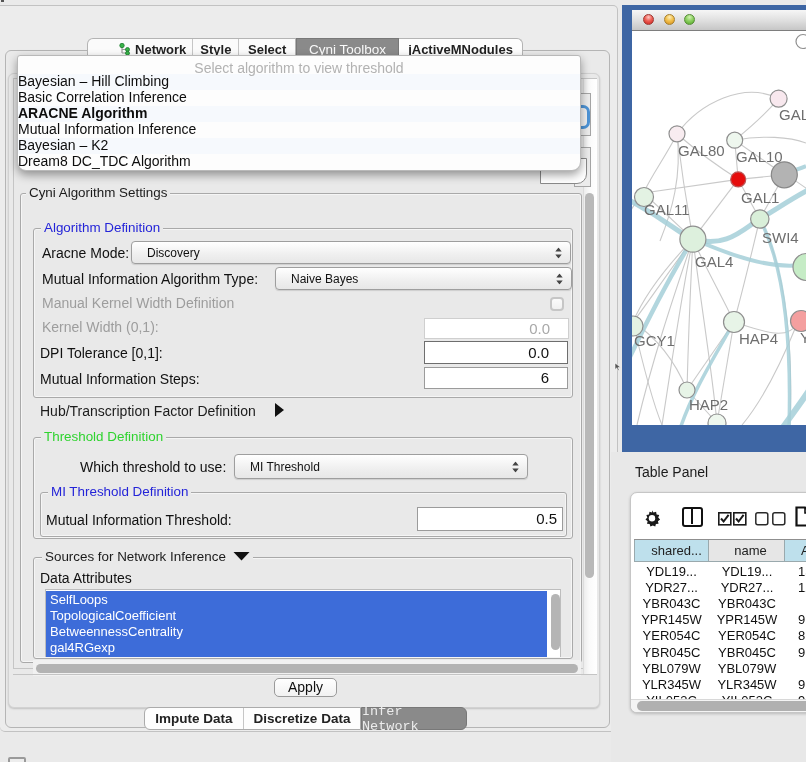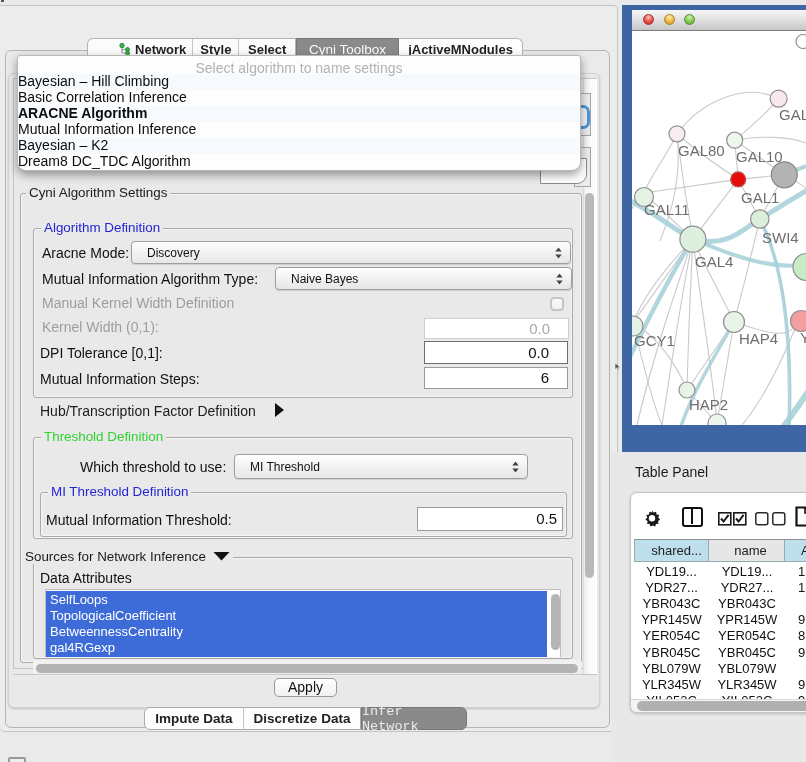--- a/index.html
+++ b/index.html
@@ -104,21 +104,21 @@
         </svg>
     </div>
 
     <div class="group" style="left:40px; top:486px; width:527px; height:45px;"></div>
     <div class="gtitle" style="left:48px; top:478px; color:#2424d8;">MI Threshold Definition</div>
 
     <div class="lbl abs" style="left:46px; top:506px;">Mutual Information Threshold:</div>
     <div class="field" style="left:417px; top:501px; width:146px; height:24px; border-color:#9b9b9b; line-height:22px; padding-right:5px;">0.5</div>
 
     <div class="group" style="left:33px; top:551px; width:540px; height:102px;"></div>
-    <div class="gtitle" style="left:22px; top:543px; color:#1b1b1b;">Sources for Network Inference <svg width="17" height="10" viewBox="0 0 17 10" style="vertical-align:0px; margin-left:3px;">
+    <div class="gtitle" style="left:42px; top:543px; color:#1b1b1b;">Sources for Network Inference <svg width="17" height="10" viewBox="0 0 17 10" style="vertical-align:0px; margin-left:3px;">
           <path d="M0.5 1 L16.5 1 L8.5 9.5 Z" fill="#111"></path>
         </svg></div>
 
     <div class="lbl abs" style="left:40px; top:564px;">Data Attributes</div>
 
     <div class="abs" style="left:45px; top:583px; width:516px; height:68px; background:#fff; border:1px solid #bdbdbd; border-bottom:none; overflow:hidden;">
       <div style="position:absolute; left:0; top:1px; width:501px; height:66px; background:#3d6cd9;"></div>
       <div style="position:absolute; left:4px; top:2px; font-size:13px; color:#fff; line-height:16px; white-space:pre;">SelfLoops
 TopologicalCoefficient
 BetweennessCentrality
@@ -139,21 +139,21 @@
       <div style="width:116px; display:flex; align-items:center; justify-content:center;">Discretize Data</div>
     </div>
     <div style="width:106px; display:flex; align-items:center; justify-content:center; background:#8a8a8a; color:#ececec; border:1px solid #787878; border-radius:0 6px 6px 0; height:23px; font-weight:normal; font-size:13.5px;font-family:Liberation Mono, monospace;">Infer Network</div>
   </div>
 </div>
 
 <div class="abs" id="popup" style="left:17px; top:55px; width:564px; height:116px; background:#fdfdfd; border:1px solid #b9b9b9; border-radius:3px 3px 9px 9px; box-shadow:0 4px 10px rgba(0,0,0,.38); z-index:50; overflow:hidden; font-size:13px; color:#0d0d0d;">
   <div style="position:absolute; left:0; top:18px; width:100%; height:16px; background:#f6f9fd;"></div>
   <div style="position:absolute; left:0; top:50px; width:100%; height:16px; background:#f6f9fd;"></div>
   <div style="position:absolute; left:0; top:82px; width:100%; height:16px; background:#f6f9fd;"></div>
-  <div style="position:absolute; left:0; top:4px; width:100%; text-align:center; color:#b2b2b2; font-size:14px;">Select algorithm to name settings</div>
+  <div style="position:absolute; left:0; top:4px; width:100%; text-align:center; color:#b2b2b2; font-size:14px;">Select algorithm to view threshold</div>
   <div style="position:absolute; left:0px; top:17px; line-height:16px; font-size:14px; white-space:pre;">Bayesian – Hill Climbing
 Basic Correlation Inference
 <b>ARACNE Algorithm</b>
 Mutual Information Inference
 Bayesian – K2
 Dream8 DC_TDC Algorithm</div>
 </div>
 
 <div class="abs" id="netwin" style="left:622px; top:5px; width:184px; height:447px; background:#3e66a4;">
 

